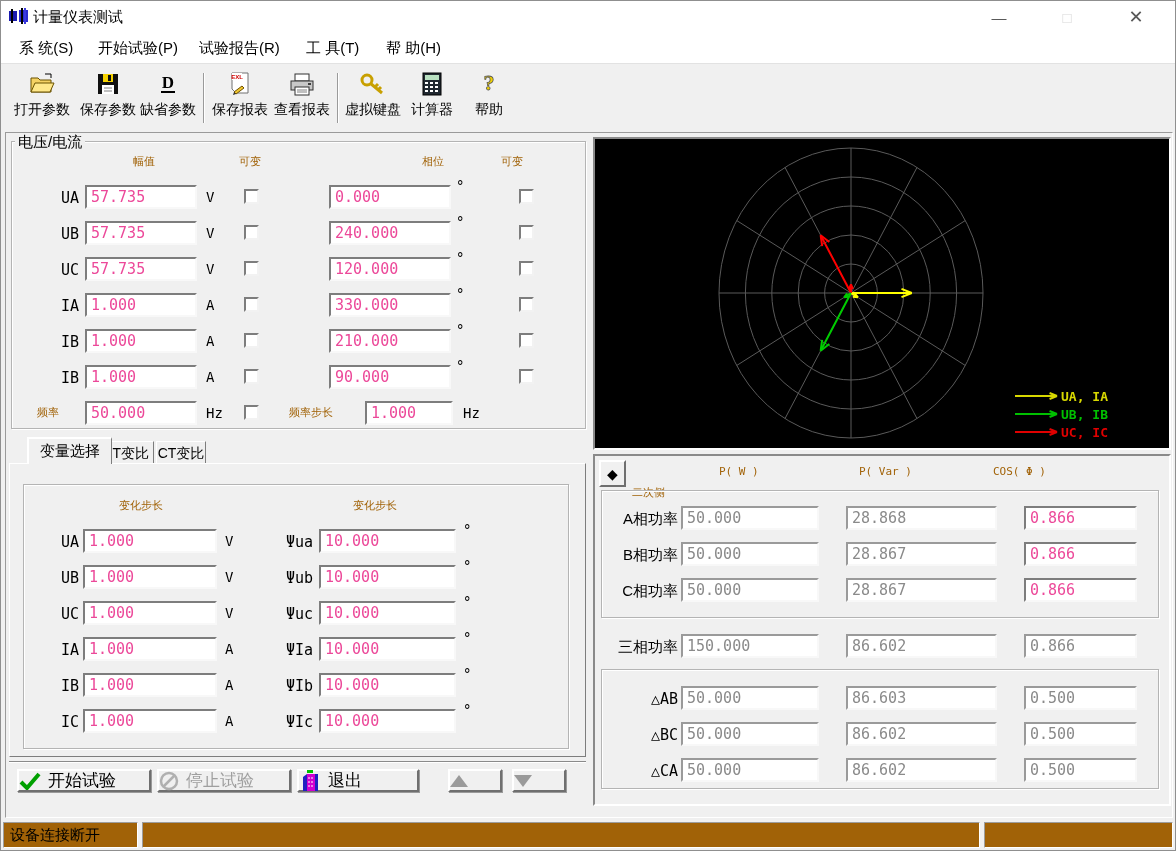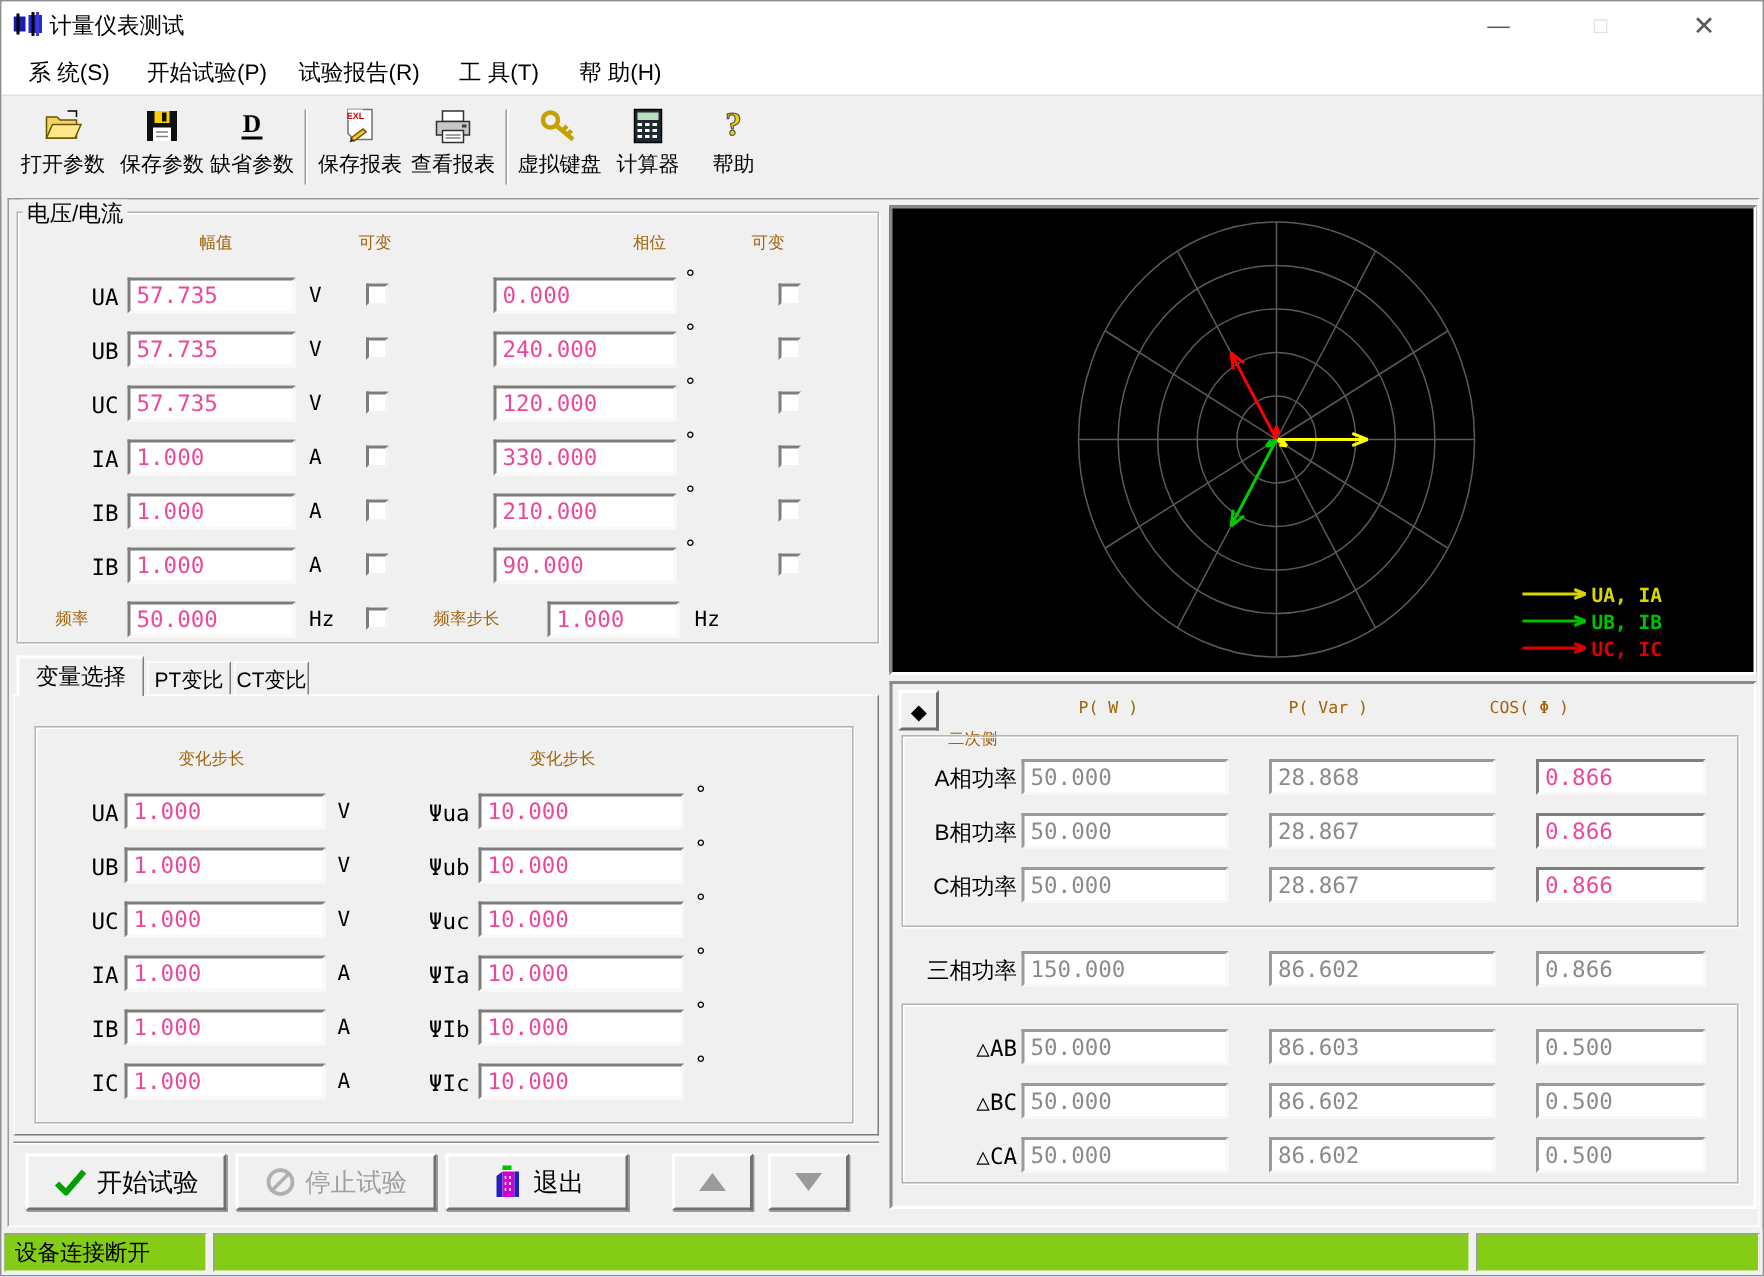--- a/index.html
+++ b/index.html
@@ -37,41 +37,41 @@
     border-top:2px solid #7d7d7d; border-left:2px solid #7d7d7d;
     border-bottom:2px solid #f8f8f8; border-right:2px solid #f8f8f8; outline:none; }
   input.edit.gray { color:#8a8a8a;
     border-top-color:#9a9a9a; border-left-color:#9a9a9a; }
   .cb { position:absolute; width:15px; height:15px; background:#fff;
     border-top:2px solid #7d7d7d; border-left:2px solid #7d7d7d;
     border-bottom:2px solid #f2f2f2; border-right:2px solid #f2f2f2; }
   
   .tab { position:absolute; background:#f0f0f0; font-size:14px; text-align:center;
     border-top:1px solid #fff; border-left:1px solid #fff; border-right:1px solid #7d7d7d; padding-top:3px; cursor:default; white-space:nowrap; }
-  .tab.active { z-index:3; border-top:2px solid #fff; border-left:2px solid #fff; font-size:15px; }
+  .tab.active { z-index:3; border-top:2px solid #fff; border-left:2px solid #fff; font-size:15px;margin-left:16px; }
   .tabpanel { position:absolute; background:#f0f0f0; z-index:1;
     border-top:1px solid #fff; border-left:1px solid #fff;
     border-right:1px solid #7d7d7d; border-bottom:1px solid #7d7d7d; }
   
-  .btn3d { position:absolute; height:38px; background:#f0f0f0; display:flex; align-items:center; justify-content:center; gap:7px;
+  .btn3d { position:absolute; height:23px; background:#f0f0f0; display:flex; align-items:center; gap:7px;
     border-top:2px solid #ffffff; border-left:2px solid #ffffff;
     border-bottom:2px solid #6f6f6f; border-right:2px solid #6f6f6f;
     box-shadow:1px 1px 0 #9a9a9a; font-size:17px; color:#000; cursor:default; white-space:nowrap; }
   .btn3d.disabled { color:#9f9f9f; }
   .sepline { position:absolute; height:2px; border-top:1px solid #8a8a8a; border-bottom:1px solid #ffffff; }
   
   .sunken { position:absolute; border-top:2px solid #8a8a8a; border-left:2px solid #8a8a8a;
     border-bottom:2px solid #ffffff; border-right:2px solid #ffffff; }
   .chartbox { background:#000; }
   .diamond-btn { position:absolute; width:27px; height:27px; background:#f0f0f0; font-size:14px; display:flex; align-items:center; justify-content:center;
     border-top:2px solid #ffffff; border-left:2px solid #ffffff;
     border-bottom:2px solid #6f6f6f; border-right:2px solid #6f6f6f; cursor:default; }
   
   .statusbar { position:absolute; left:0; top:819px; width:1176px; height:31px; background:#f0f0f0; }
-  .statussec { position:absolute; top:2px; height:26px; background:#84cc16; font-size:15px; color:#000; padding:3px 0 16px 6px;
+  .statussec { position:absolute; top:2px; height:26px; background:#a16207; font-size:15px; color:#000; padding:3px 0 16px 6px;
     border-top:1px solid #9d9d9d; border-left:1px solid #9d9d9d;
     border-bottom:1px solid #ffffff; border-right:1px solid #ffffff; }
   .tri-up { width:0; height:0; border-left:9px solid transparent; border-right:9px solid transparent; border-bottom:12px solid #9a9a9a; }
   .tri-down { width:0; height:0; border-left:9px solid transparent; border-right:9px solid transparent; border-top:12px solid #9a9a9a; }
 </style>
 </head>
 <body>
 
 <div class="win">
 

